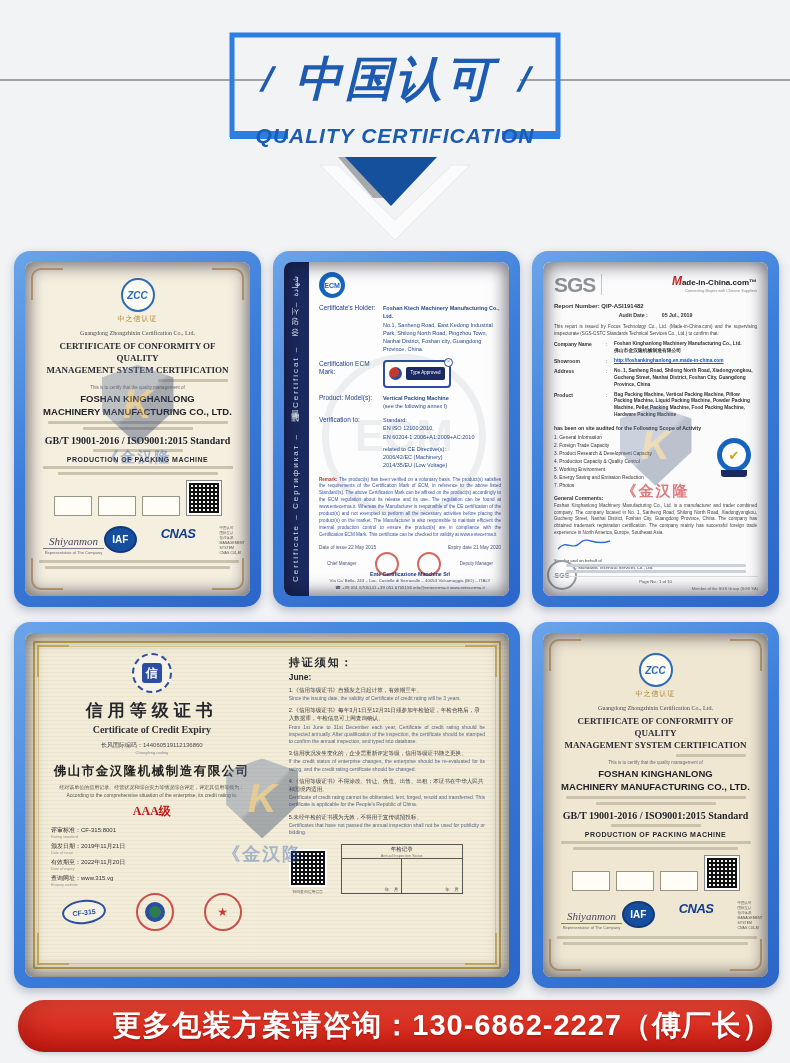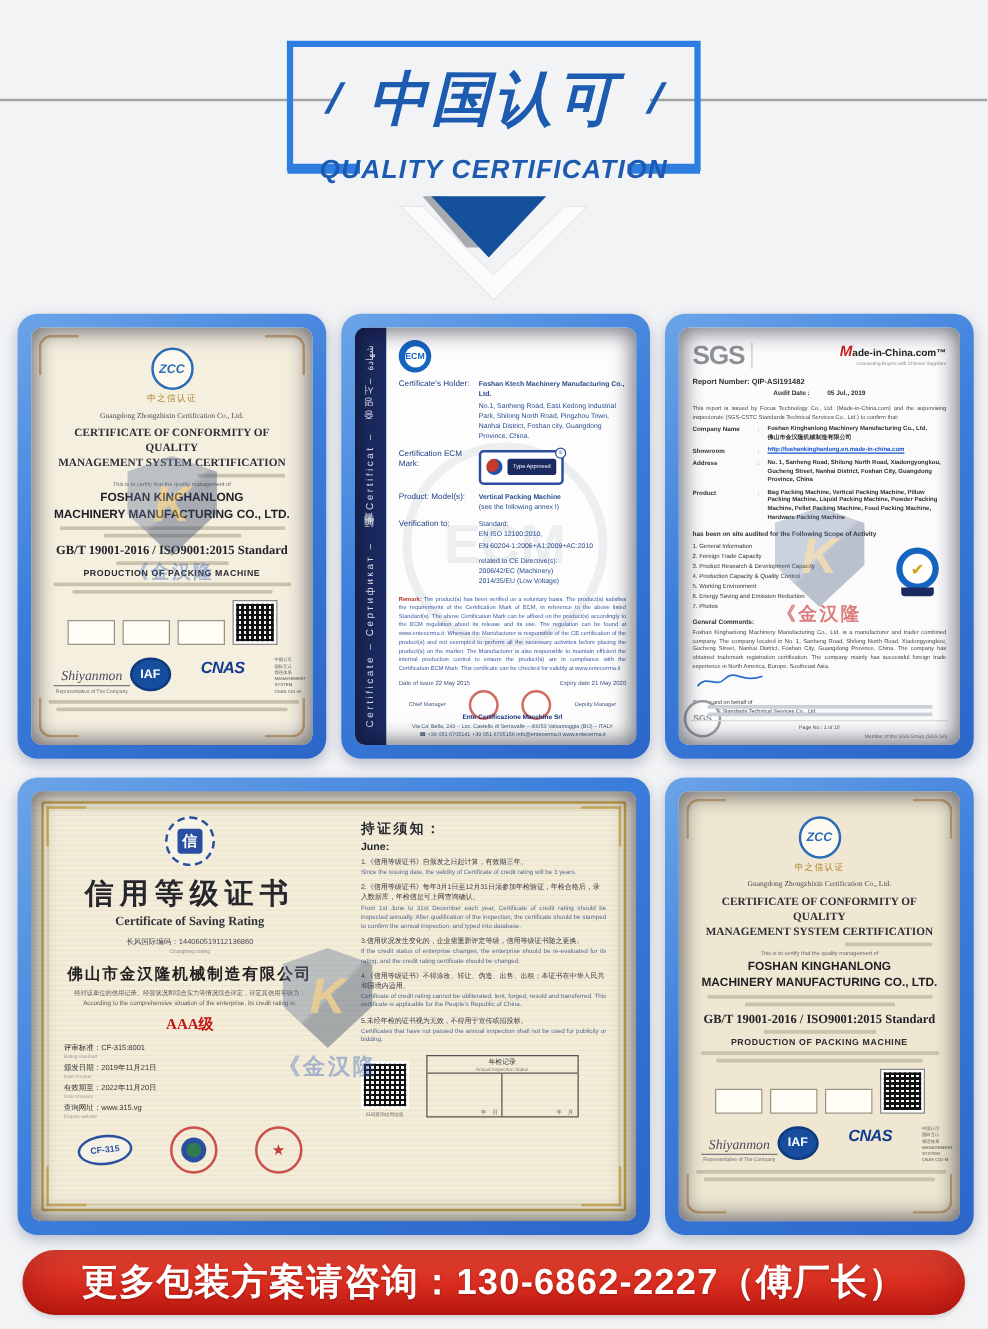--- a/index.html
+++ b/index.html
@@ -108,21 +108,21 @@
   .pageno{text-align:center;font-size:4.2px;color:#555;border-top:1px solid #ddd;padding-top:2px;}
   .member{text-align:right;font-size:4px;color:#777;margin-top:2px;}
   .wm-red{position:absolute;left:50%;top:66%;transform:translateX(-50%);font-size:15px;font-weight:bold;color:rgba(200,40,40,.6);letter-spacing:2px;white-space:nowrap;}
   
   .credit{background:#f2ecd8;background-image:repeating-linear-gradient(0deg,rgba(160,140,90,.08) 0 1px,transparent 1px 4px);display:flex;padding:20px 18px 10px;}
   .goldframe{position:absolute;inset:8px;border:2px solid #c9a84c;outline:1px solid #e0cf96;outline-offset:-6px;pointer-events:none;border-radius:2px;}
   .cr-left{width:52%;box-sizing:border-box;padding-right:10px;text-align:center;}
   .cr-right{width:48%;box-sizing:border-box;padding:2px 6px 0 8px;text-align:left;margin-left:10px;}
   .cr-emblem{width:36px;height:36px;margin:0 auto;border:2px dashed #2a4fa0;border-radius:50%;display:flex;align-items:center;justify-content:center;background:rgba(255,255,255,.4);}
   .cr-emblem b{width:20px;height:20px;background:#2a4fa0;color:#fff;border-radius:3px;font-size:12px;display:flex;align-items:center;justify-content:center;font-family:"Liberation Serif",serif;}
-  .cr-title{font-family:"Liberation Serif",serif;font-size:23px;font-weight:bold;color:#26262e;letter-spacing:5px;margin-top:6px;}
+  .cr-title{font-family:"Liberation Serif",serif;font-size:17px;font-weight:bold;color:#26262e;letter-spacing:5px;margin-top:6px;}
   .cr-sub{font-family:"Liberation Serif",serif;font-size:10px;font-weight:bold;color:#33333b;margin-top:2px;}
   .cr-code{font-size:6px;color:#4a4a52;margin-top:6px;}
   .cr-code-en{font-size:4px;color:#8a8a90;}
   .cr-co{font-size:12.5px;font-weight:bold;color:#222;letter-spacing:1.5px;margin-top:8px;}
   .cr-desc{font-size:5px;color:#555;margin-top:4px;line-height:1.5;}
   .cr-rating{font-size:12px;font-weight:bold;color:#c41414;margin-top:4px;font-family:"Liberation Serif",serif;}
   .cr-fields{text-align:left;margin:6px 0 0 8px;}
   .cr-f{font-size:6px;color:#333;margin-top:3px;}
   .cr-f small{display:block;font-size:3.8px;color:#999;}
   .cr-seals{display:flex;align-items:center;justify-content:space-around;margin-top:6px;padding:0 4px;}
@@ -140,21 +140,21 @@
   .qrcap{font-size:3.8px;color:#666;text-align:center;margin-top:2px;}
   .annual{border:1px solid #555;width:120px;}
   .annual .at{text-align:center;font-size:5.5px;color:#333;padding:1px 0;}
   .annual .ate{text-align:center;font-size:3.8px;color:#777;}
   .acells{display:flex;border-top:1px solid #555;height:34px;}
   .acell{flex:1;border-right:1px solid #555;position:relative;}
   .acell:last-child{border-right:none;}
   .acell span{position:absolute;bottom:1px;right:3px;font-size:4.5px;color:#555;}
   .flor{position:absolute;width:30px;height:30px;border:2px double #c9a84c;opacity:.8;}
   
-  .redbar{position:absolute;left:18px;right:18px;top:1000px;height:52px;border-radius:26px;background:linear-gradient(180deg,#ec4b38 0%,#dd2e20 55%,#c81d13 100%);box-shadow:inset 0 0 34px rgba(110,0,0,.45),0 2px 4px rgba(0,0,0,.15);display:flex;align-items:center;justify-content:center;}
+  .redbar{position:absolute;left:18px;right:18px;top:1000px;height:52px;border-radius:26px;background:linear-gradient(180deg,#ec4b38 0%,#dd2e20 55%,#c81d13 100%);box-shadow:inset 0 0 34px rgba(110,0,0,.45),0 2px 4px rgba(0,0,0,.15);display:flex;align-items:center;justify-content:flex-end;}
   .redbar span{color:#fff;font-size:29px;font-weight:bold;letter-spacing:1px;text-shadow:0 1px 2px rgba(90,0,0,.4);}
 </style>
 </head>
 <body>
 
 <div class="page">
 
   <div class="hdr">
     <svg width="790" height="250">
       <rect x="0" y="79" width="266" height="2" fill="#a3a3a6"></rect>
@@ -397,21 +397,21 @@
         <div class="shield">
             <span>K</span>
           </div>
         <div class="wm-txt" style="font-size:18px;">《金汉隆</div>
       </div>
       <div class="cr-left">
         <div class="cr-emblem">
             <b>信</b>
           </div>
         <div class="cr-title">信用等级证书</div>
-        <div class="cr-sub">Certificate of Saving Rating</div>
+        <div class="cr-sub">Certificate of Credit Expiry</div>
         <div class="cr-code">长风国际编码：144060519112136860</div>
         <div class="cr-code-en">Changfeng coding</div>
         <div class="cr-co">佛山市金汉隆机械制造有限公司</div>
         <div class="cr-desc">
           <div>经对该单位的信用记录、经营状况和综合实力等情况综合评定，评定其信用等级为：</div>
           <div>According to the comprehensive situation of the enterprise, its credit rating is:</div>
         </div>
         <div class="cr-rating">AAA级</div>
         <div class="cr-fields">
           <div class="cr-f"><span>评审标准：CF-315:8001</span><small>Rating standard</small></div>

